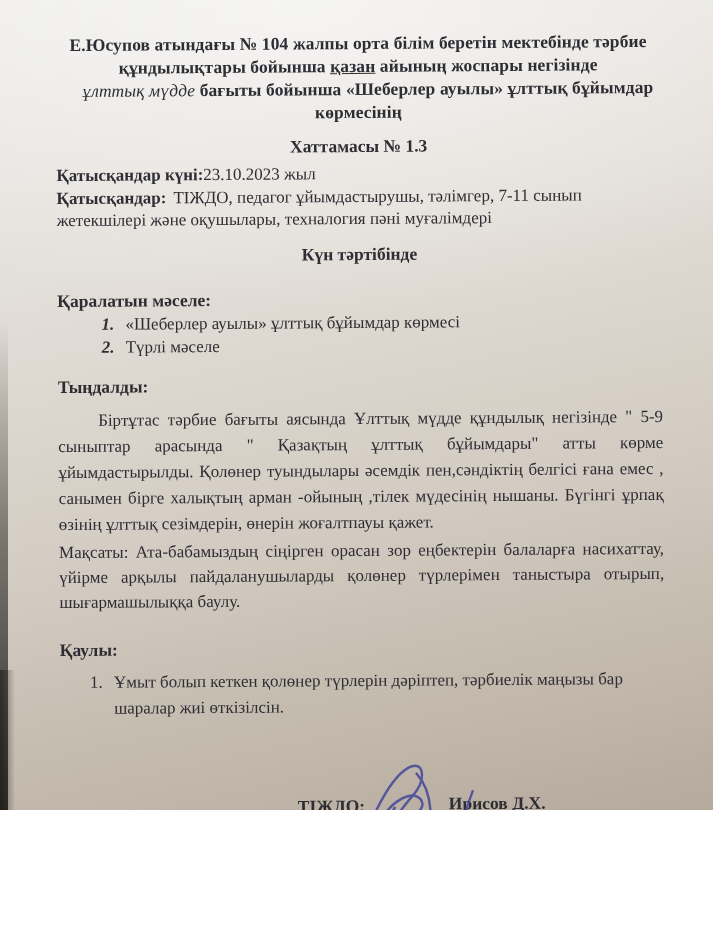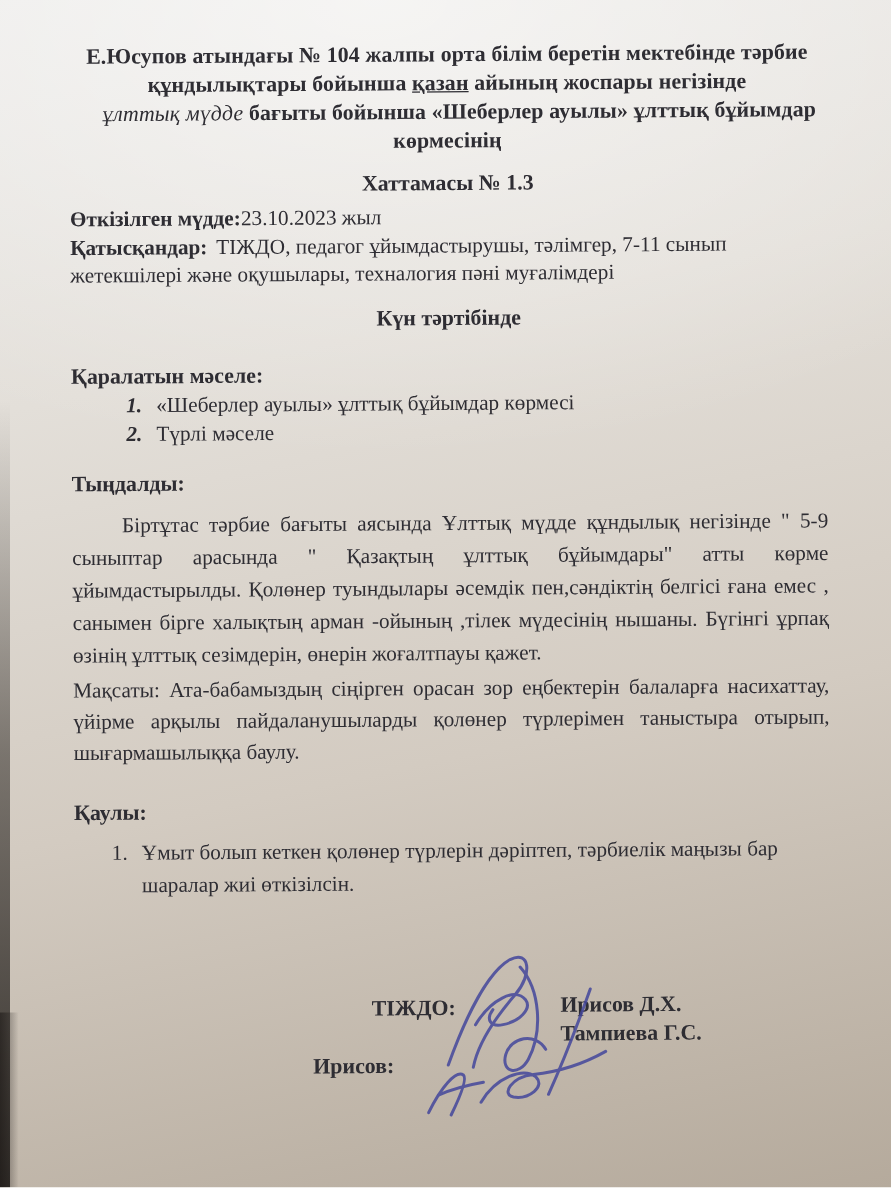--- a/index.html
+++ b/index.html
@@ -1,18 +1,18 @@
 <!DOCTYPE html>
 <html><head>
 <meta charset="utf-8">
 <style>
   html,body{margin:0;padding:0;}
   body{width:713px;height:950px;overflow:hidden;font-family:"Liberation Serif","DejaVu Serif",serif;}
   .photo{
-    position:relative;width:713px;height:950px;overflow:hidden;
+    position:relative;width:713px;height:810px;overflow:hidden;
     background:
       radial-gradient(130% 55% at 42% 0%, rgba(255,255,255,.55) 0%, rgba(255,255,255,0) 70%),
       linear-gradient(168deg,#ecebe9 0%,#e3dfd9 30%,#d3cbc1 62%,#b5aa9c 100%);
     color:#2e2d33;
   }
   .edge-left{position:absolute;left:0;top:320px;bottom:0;width:8px;
     background:linear-gradient(to bottom,rgba(30,26,22,0),rgba(30,26,22,.5) 45%,rgba(18,15,13,.8));}
   .edge-corner{position:absolute;left:0;bottom:0;width:15px;height:140px;
     background:linear-gradient(to right,rgba(22,18,16,.55),rgba(22,18,16,0));}
   .sheet{position:absolute;left:0;top:0;right:0;bottom:0;padding:32px 50px 0 58px;
@@ -58,21 +58,21 @@
     <div class="title">
       <div>Е.Юсупов атындағы  № 104 жалпы орта білім беретін мектебінде тәрбие</div>
       <div><span>құндылықтары бойынша </span><span class="u">қазан</span><span> айының жоспары негізінде</span></div>
       <div><span class="it" style="font-weight:normal;">ұлттық мүдде</span><span> бағыты бойынша «Шеберлер  ауылы» ұлттық бұйымдар</span></div>
       <div>көрмесінің</div>
     </div>
 
     <div class="protocol">Хаттамасы №  1.3</div>
 
     <div class="meta">
-      <p class="meta-line"><span class="b">Өткізілген мүдде:</span><span class="gap1">23.10.2023 жыл</span></p>
+      <p class="meta-line"><span class="b">Қатысқандар күні:</span><span class="gap1">23.10.2023 жыл</span></p>
       <p class="meta-line"><span class="b">Қатысқандар:</span><span class="gap2">ТІЖДО, педагог ұйымдастырушы, тәлімгер, 7-11 сынып жетекшілері және оқушылары, техналогия пәні муғалімдері</span></p>
     </div>
 
     <div class="center-head">Күн тәртібінде</div>
 
     <p class="label m-issues">Қаралатын мәселе:</p>
     <div class="num-item">
       <span class="num">1.</span>
       <span class="txt">«Шеберлер  ауылы» ұлттық бұйымдар көрмесі</span>
     </div>

